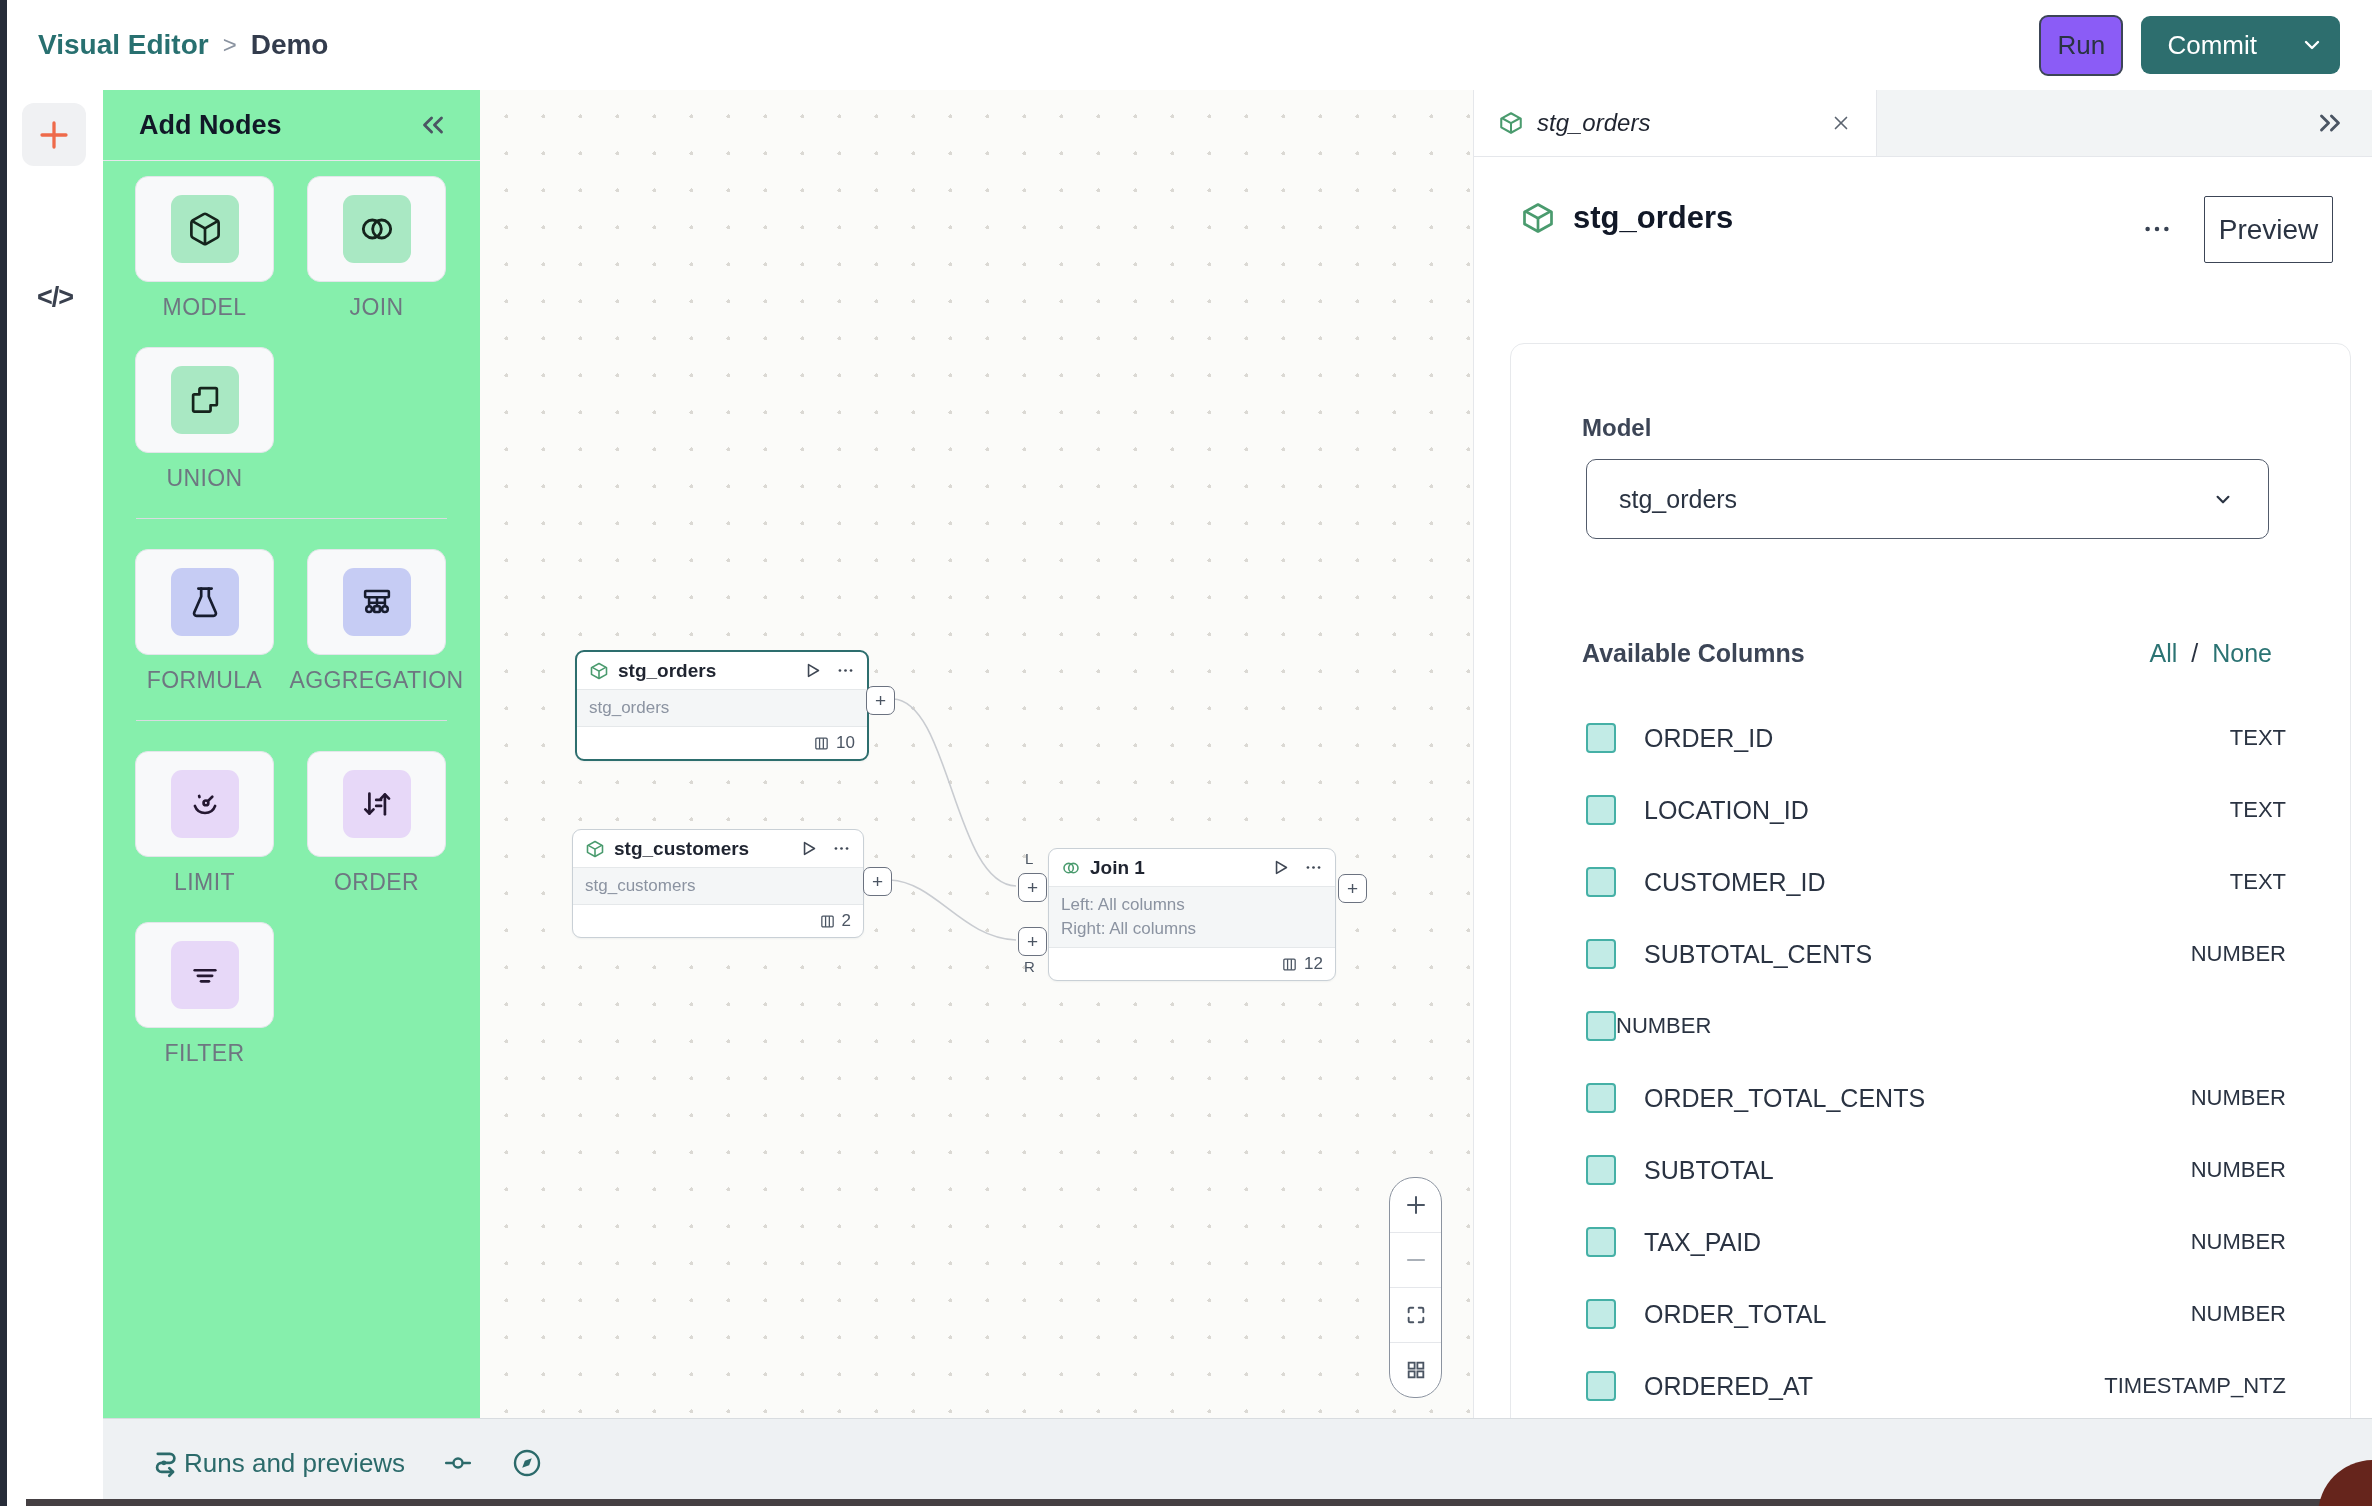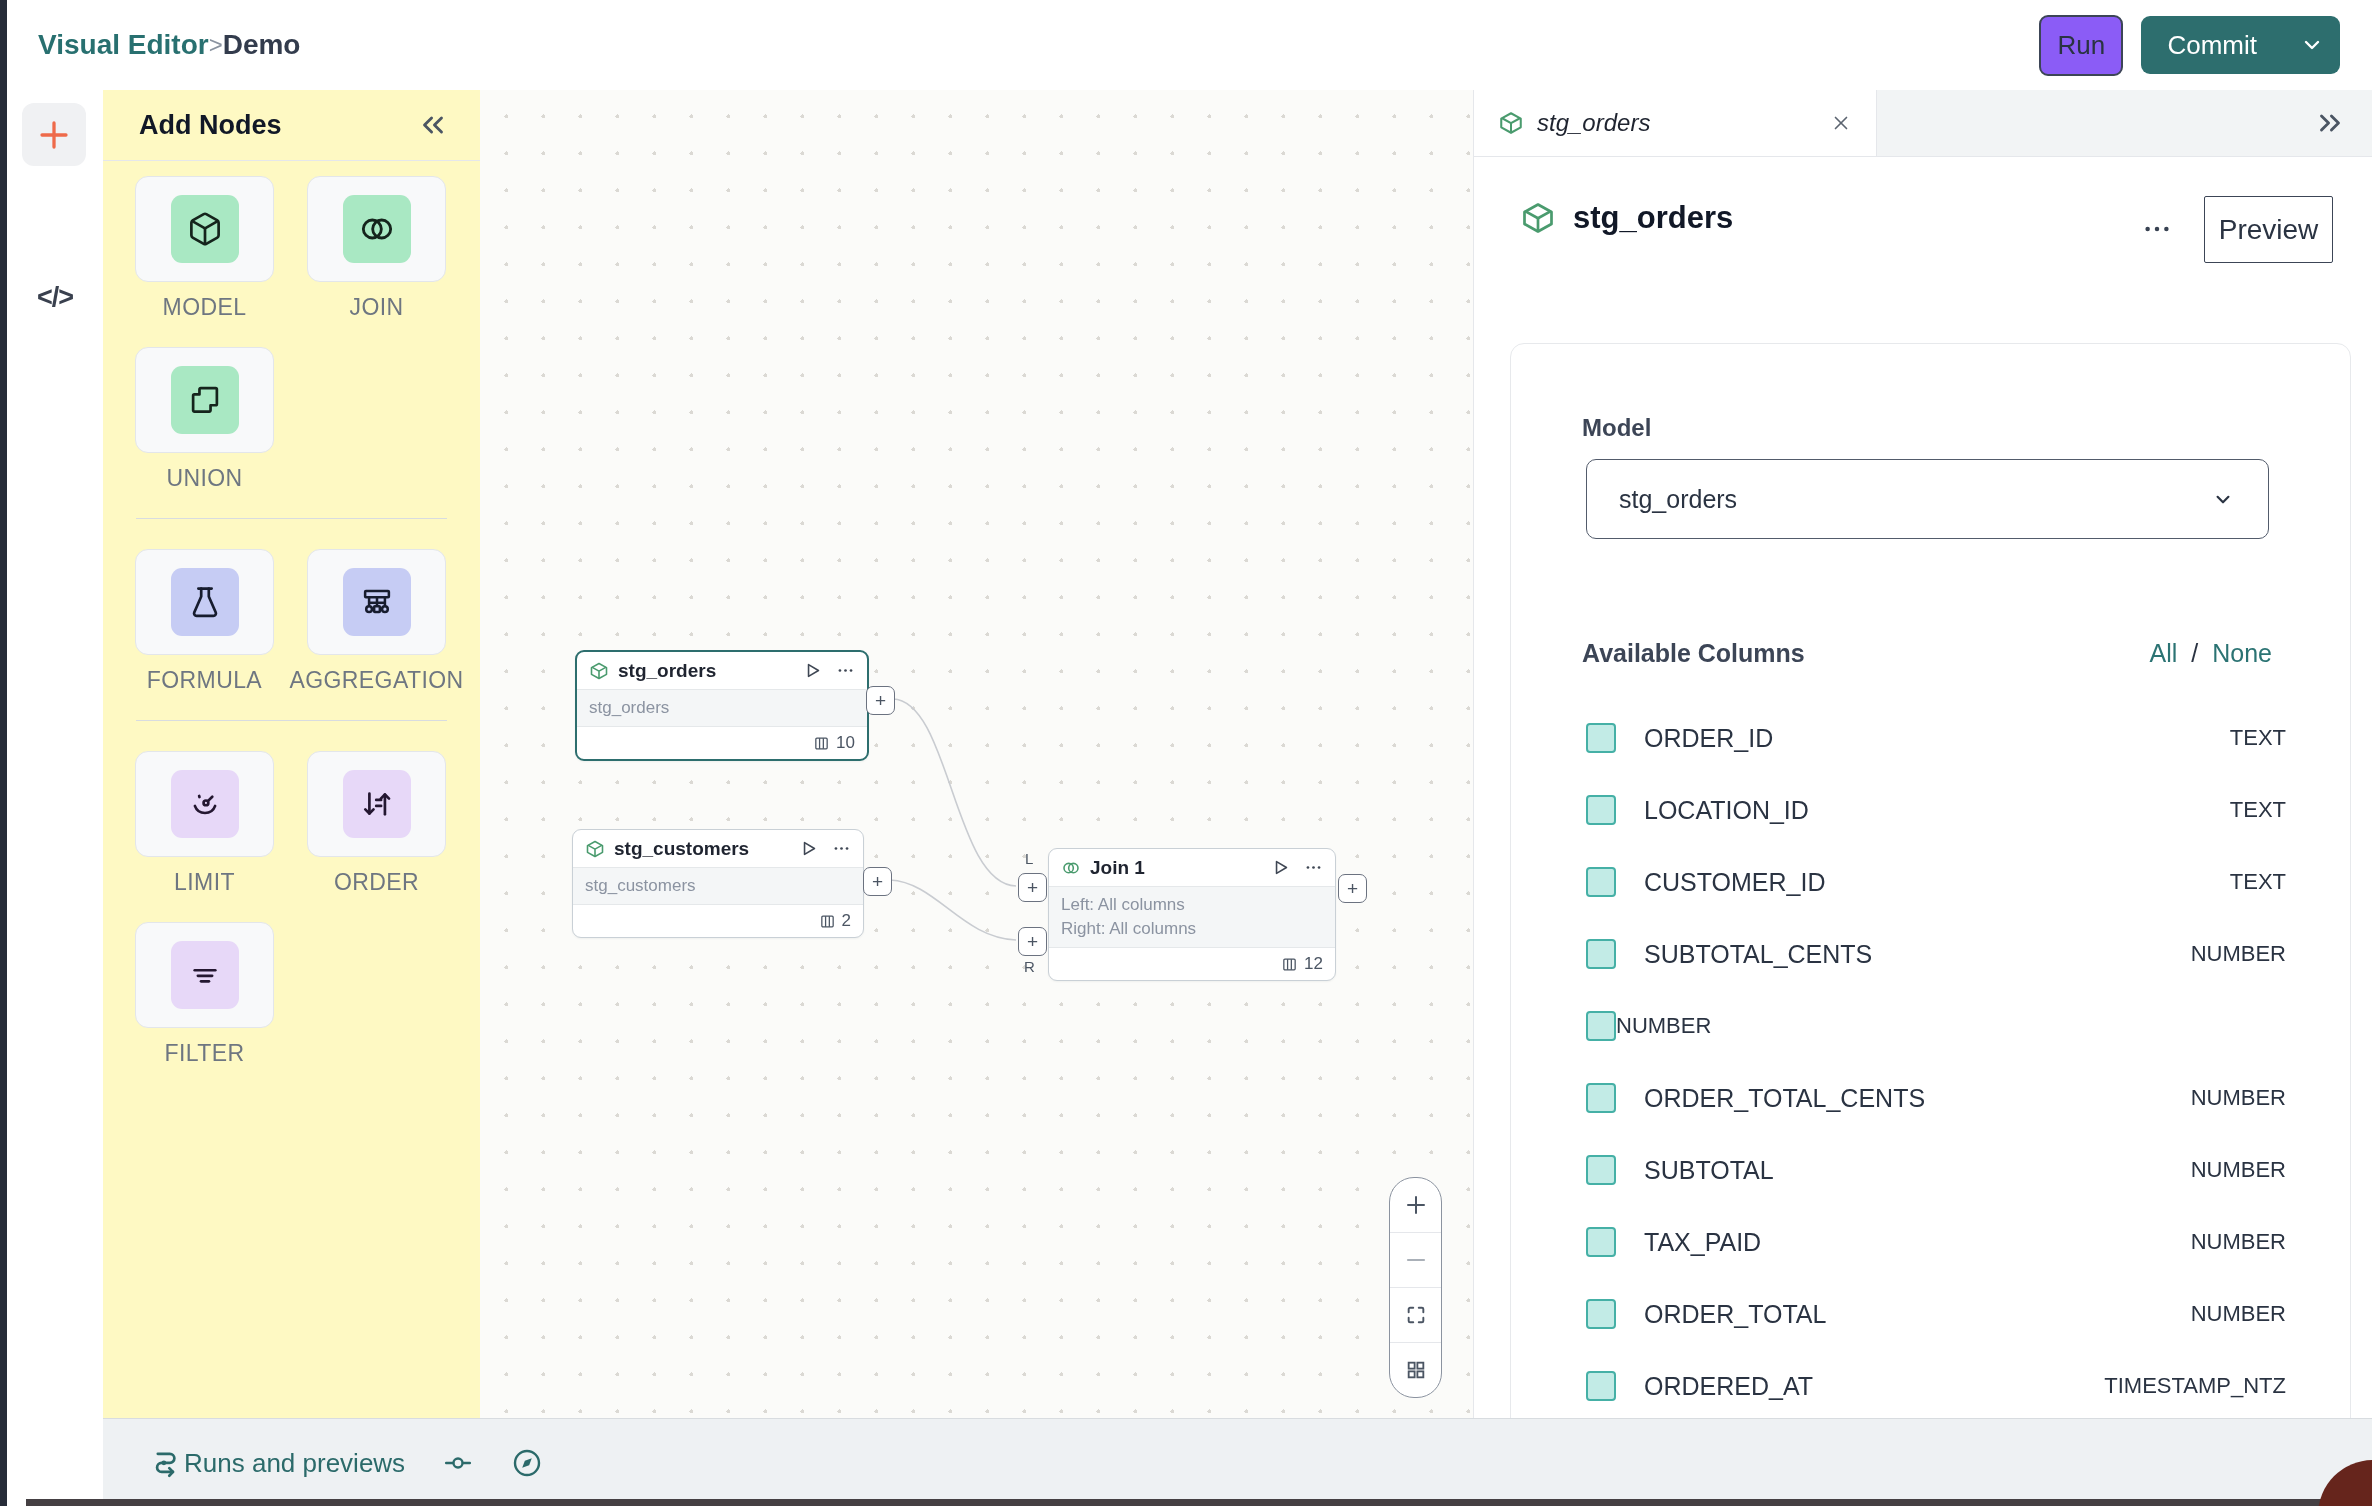--- a/index.html
+++ b/index.html
@@ -6,41 +6,41 @@
   .app{position:relative;width:2372px;height:1506px;overflow:hidden;background:#fff;
        font-family:"Liberation Sans","DejaVu Sans",sans-serif;color:#333c4d;}
   .abs{position:absolute;}
   svg{display:block;}
 
   
   .edge-dark{left:0;top:0;width:7px;height:1506px;background:#262c38;}
 
   
   .topbar{left:7px;top:0;width:2365px;height:90px;background:#fff;border-bottom:1px solid #e4e7ea;}
-  .crumbs{position:absolute;left:31px;top:0;height:90px;display:flex;align-items:center;}
+  .crumbs{position:absolute;left:31px;top:0;height:90px;display:flex;align-items:center;gap:14px;}
   .crumb-root{font-size:28px;font-weight:700;color:#287070;cursor:pointer;}
   .crumb-sep{font-size:24px;color:#8a93a0;}
   .crumb-cur{font-size:28px;font-weight:700;color:#333c4d;}
   .topbar-actions{position:absolute;right:32px;top:0;height:90px;display:flex;align-items:center;gap:18px;}
   .btn-run{width:80px;height:57px;border:2px solid #3c4556;border-radius:9px;background:#8b5cf6;
            font-size:26px;color:#2a3342;display:flex;align-items:center;justify-content:center;}
   .btn-commit{height:58px;border-radius:9px;background:#2d6e6e;color:#fff;display:flex;align-items:center;overflow:hidden;}
   .btn-commit .lbl{display:flex;align-items:center;padding:0 26px;font-size:26px;}
   .btn-commit .split{width:1px;background:rgba(255,255,255,.85);margin:4px 0;}
   .btn-commit .chev{display:flex;align-items:center;justify-content:center;width:56px;}
 
   
   .rail{left:7px;top:90px;width:96px;height:1416px;background:#fff;border-right:1px solid #e5e7eb;}
   .rail-add{position:absolute;left:15px;top:13px;width:64px;height:63px;border-radius:12px;background:#f0f1f3;
             display:flex;align-items:center;justify-content:center;}
   .rail-code{position:absolute;left:0;top:192px;width:96px;text-align:center;font-size:27px;font-weight:700;
              color:#39404e;letter-spacing:-1px;}
 
   
-  .palette{left:103px;top:90px;width:377px;height:1328px;background:#fef9c3;border-right:1px solid #e5e7eb;}
+  .palette{left:103px;top:90px;width:377px;height:1328px;background:#86efac;border-right:1px solid #e5e7eb;}
   .pal-head{position:absolute;left:0;top:0;width:100%;height:70px;border-bottom:1px solid #e5e7eb;}
   .pal-title{position:absolute;left:36px;top:0;height:70px;display:flex;align-items:center;
              font-size:27px;font-weight:700;color:#111827;}
   .pal-collapse{position:absolute;right:30px;top:18px;width:34px;height:34px;}
   .pal-body{position:absolute;left:33px;top:86px;width:311px;}
   .pal-grid{display:grid;grid-template-columns:137px 137px;column-gap:35px;row-gap:26px;}
   .pal-item{display:flex;flex-direction:column;align-items:center;}
   .pal-card{width:137px;height:104px;border:1.5px solid #e3e6ea;border-radius:13px;background:#f8f9fa;
             display:flex;align-items:center;justify-content:center;}
   .pal-chip{width:68px;height:68px;border-radius:11px;display:flex;align-items:center;justify-content:center;}

